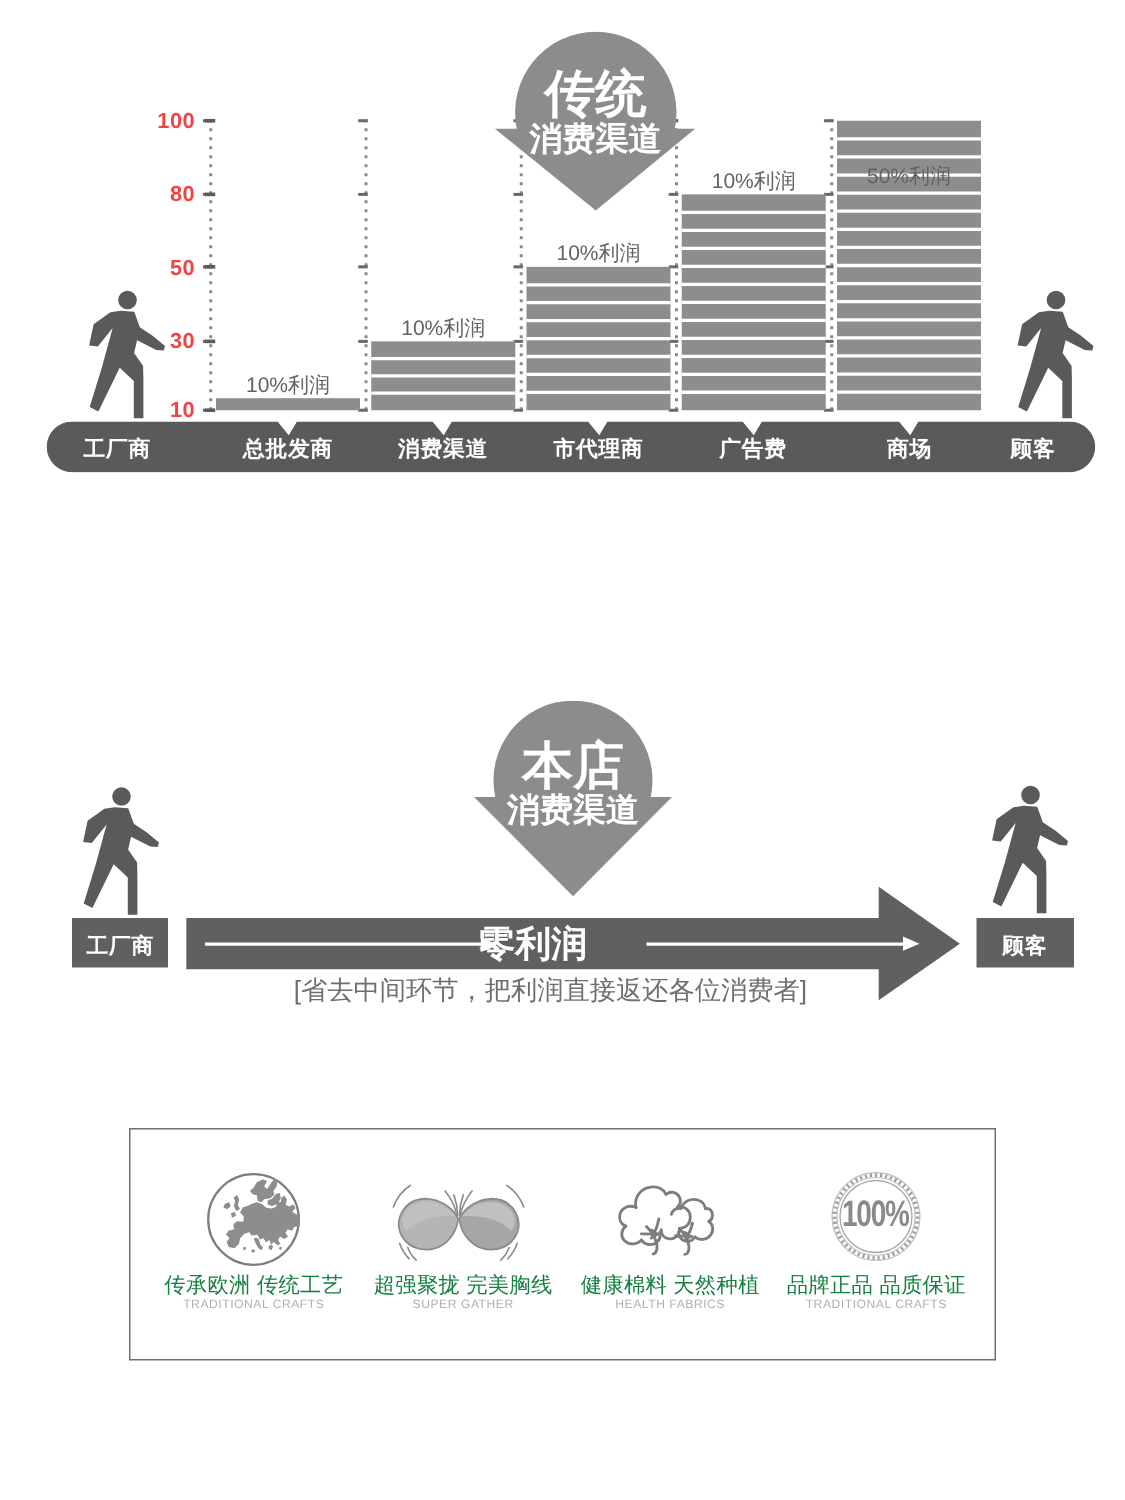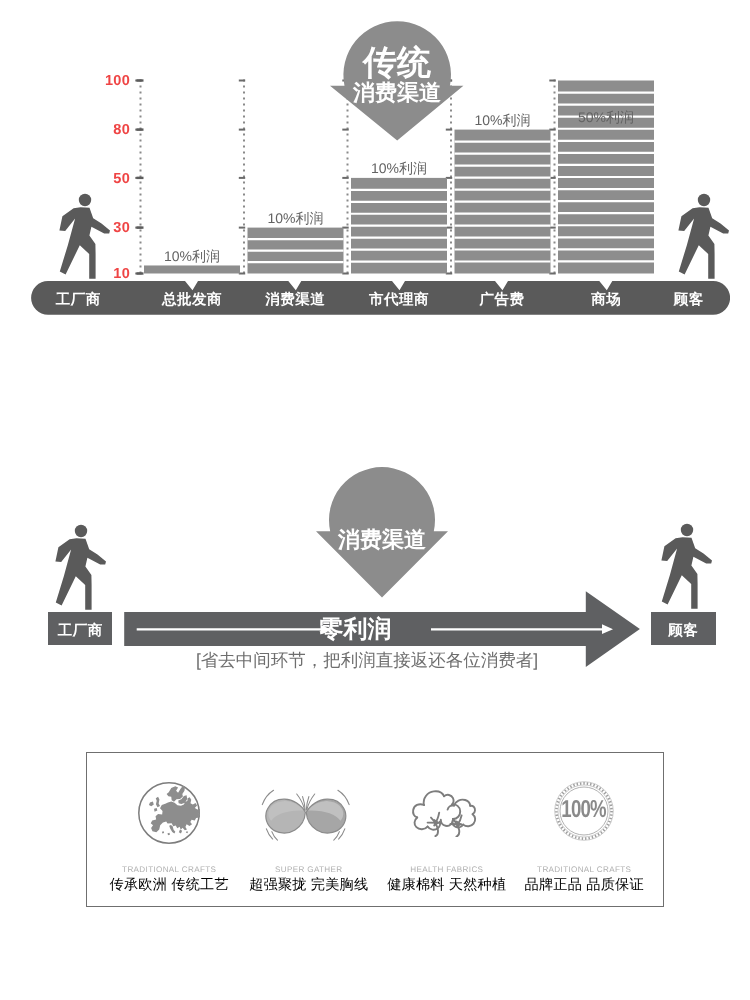--- a/index.html
+++ b/index.html
@@ -26,21 +26,21 @@
   .endbox{position:absolute;height:33px;background:#5f6062;color:#fff;
           display:flex;align-items:center;justify-content:center;
           font-size:14.5px;font-weight:bold;letter-spacing:.5px;padding-top:6px;
           box-sizing:border-box;}
   .note{text-align:center;font-size:17.5px;color:#6e6e6e;letter-spacing:0;}
   .featurebox{border:1.2px solid #6f6f6f;box-sizing:border-box;}
   .fcell{position:absolute;top:0;width:138px;}
   .ficon{position:absolute;left:0;width:138px;top:22px;
          display:flex;align-items:flex-start;justify-content:center;}
   .fcn{position:absolute;left:-20px;width:178px;top:97px;text-align:center;
-       font-size:14.2px;color:#000000;letter-spacing:.2px;line-height:1;margin-top:28px;}
+       font-size:14.2px;color:#15803d;letter-spacing:.2px;line-height:1;}
   .fen{position:absolute;left:-20px;width:178px;top:113.5px;text-align:center;
        font-size:8.1px;color:#b0b0b0;letter-spacing:.35px;line-height:1;}
 </style>
 </head>
 <body>
 
 <div class="stage">
 
   <div class="abs" style="left:0;top:0;width:750px;height:330px;">
 
@@ -213,20 +213,21 @@
     <div class="endbox" style="left:650.9px;top:612.2px;width:64.7px;">
       <span>顾客</span>
     </div>
 
     <div class="abs note" style="left:-8px;top:649px;width:750px;">[省去中间环节，把利润直接返还各位消费者]</div>
 
     <div class="abs" style="left:316px;top:467px;">
       <svg width="132" height="131" viewBox="0 0 132 131">
         <path d="M14.2,64.3 A53,53 0 1 1 117.8,64.3 L132,64.3 L66,130.5 L0,64.3 Z" fill="#8c8c8c"></path>
       </svg>
+      <div class="badge-l1" style="width:132px;top:27px">本店</div>
       <div class="badge-l2" style="width:132px;top:62px">消费渠道</div>
     </div>
   </div>
 
   <div class="abs featurebox" style="left:85.7px;top:751.5px;width:578.5px;height:155.3px;">
     <div id="feature-cells">
         <div class="fcell" style="left: 13.5px;">
           <div class="ficon" style="top:29px;left:0px">
             <svg width="62" height="62" viewBox="0 0 62 62">
               <circle cx="31" cy="31" r="30.2" fill="none" stroke="#7d7d7d" stroke-width="1.5"></circle>

